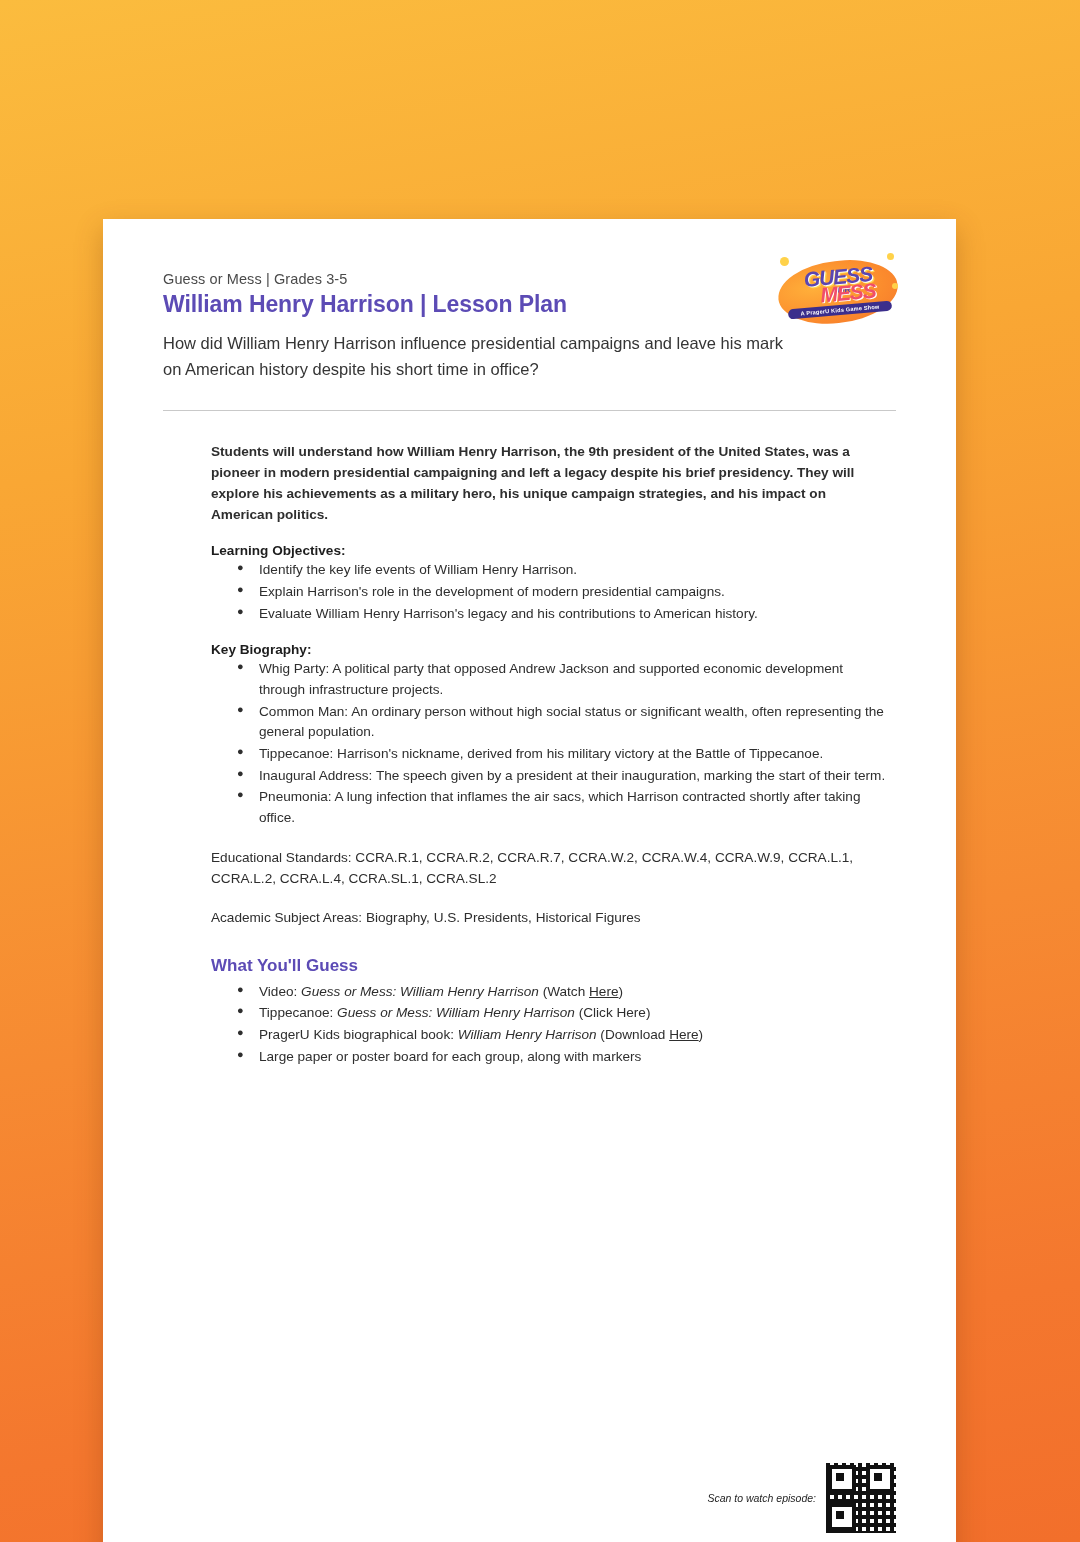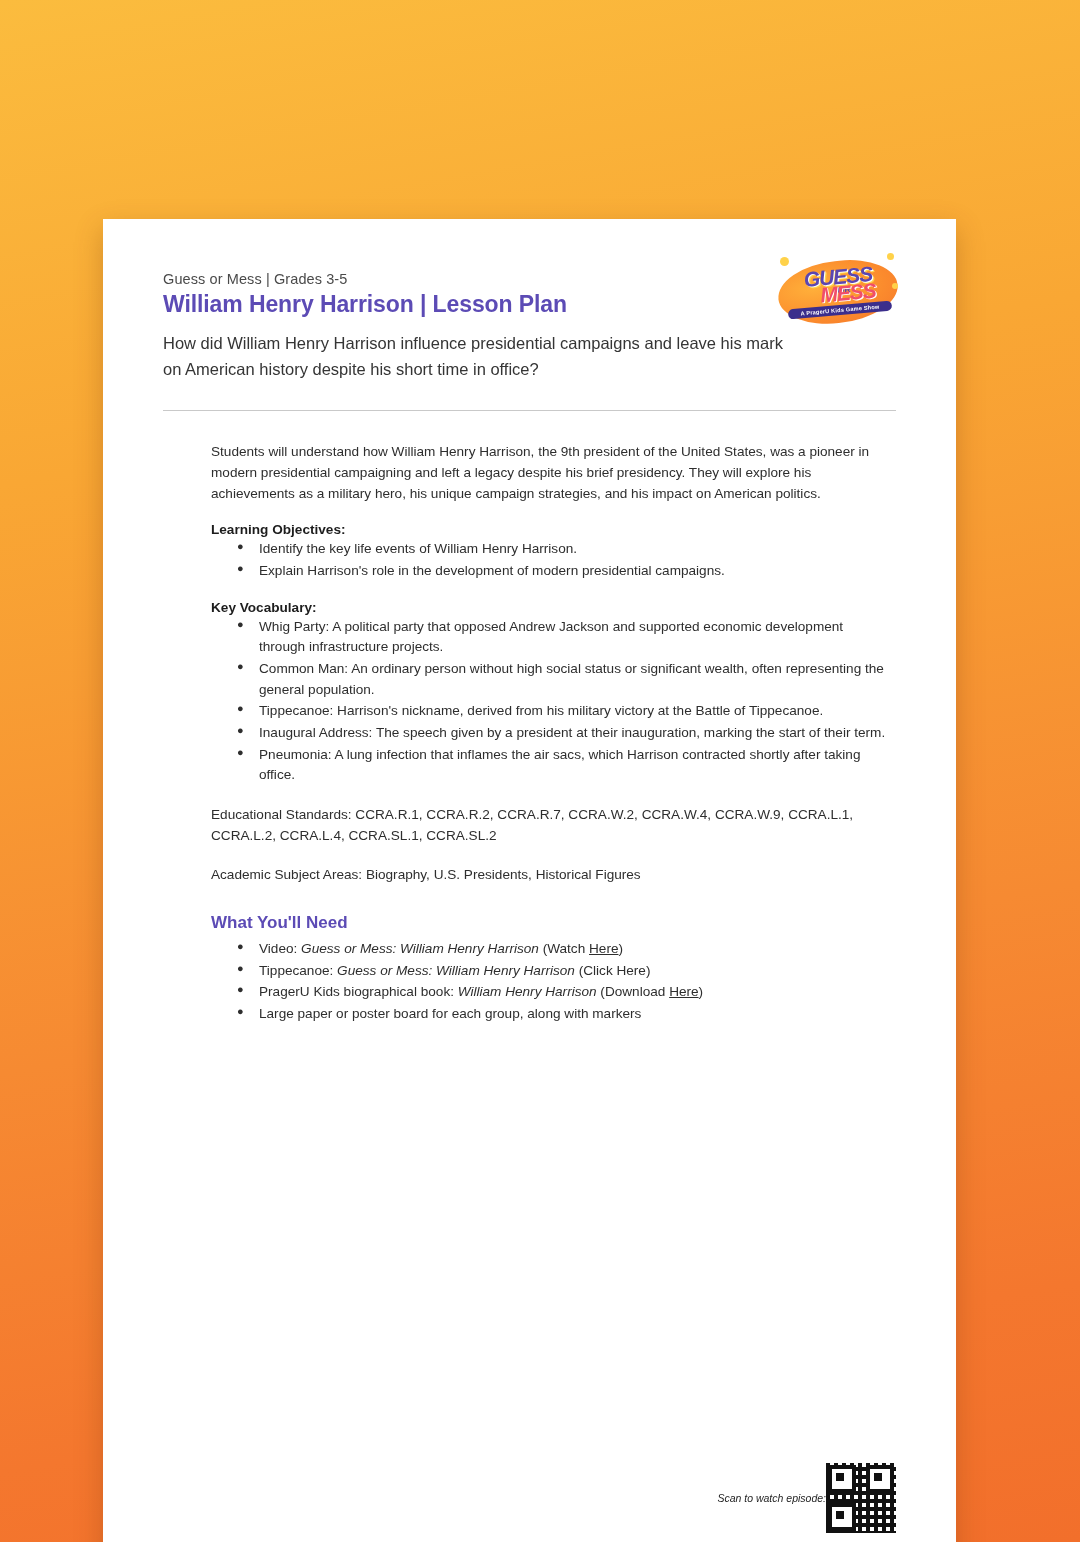--- a/index.html
+++ b/index.html
@@ -134,20 +134,21 @@
   .body-block {
     padding-left: 48px;
     padding-right: 8px;
     margin-top: 30px;
   }
   .para {
     font-size: 13.6px;
     line-height: 1.55;
     color: #2e2e2e;
     margin: 0 0 18px 0;
+    font-weight: bold;
   }
   .section-label {
     font-size: 13.6px;
     font-weight: bold;
     color: #1d1d1d;
     margin: 0 0 2px 0;
   }
   ul.bullets {
     margin: 0 0 18px 0;
     padding-left: 26px;
@@ -191,20 +192,21 @@
     color: #2e2e2e;
   }
 
   
   .qr-area {
     position: absolute;
     right: 60px;
     bottom: 72px;
     display: flex;
     align-items: center;
+    gap: 10px;
     margin-left: 44px;
   }
   .qr-caption {
     font-size: 10.5px;
     font-style: italic;
     color: #1d1d1d;
     white-space: nowrap;
   }
   .qr-code {
     width: 70px;
@@ -259,36 +261,37 @@
     <hr class="rule">
 
     <div class="body-block">
 
       <p class="para">Students will understand how William Henry Harrison, the 9th president of the United States, was a pioneer in modern presidential campaigning and left a legacy despite his brief presidency. They will explore his achievements as a military hero, his unique campaign strategies, and his impact on American politics.</p>
 
       <p class="section-label">Learning Objectives:</p>
       <ul class="bullets">
         <li>Identify the key life events of William Henry Harrison.</li>
         <li>Explain Harrison's role in the development of modern presidential campaigns.</li>
+        <li>Evaluate William Henry Harrison's legacy and his contributions to American history.</li>
       </ul>
 
-      <p class="section-label">Key Vocabulary:</p>
+      <p class="section-label">Key Biography:</p>
       <ul class="bullets">
         <li><span class="b">Whig Party:</span><span> A political party that opposed Andrew Jackson and supported economic development through infrastructure projects.</span></li>
         <li><span class="b">Common Man:</span><span> An ordinary person without high social status or significant wealth, often representing the general population.</span></li>
         <li><span class="b">Tippecanoe:</span><span> Harrison's nickname, derived from his military victory at the Battle of Tippecanoe.</span></li>
         <li><span class="b">Inaugural Address:</span><span> The speech given by a president at their inauguration, marking the start of their term.</span></li>
         <li><span class="b">Pneumonia:</span><span> A lung infection that inflames the air sacs, which Harrison contracted shortly after taking office.</span></li>
       </ul>
 
       <p class="inline-block-para"><span class="b">Educational Standards:</span><span> CCRA.R.1, CCRA.R.2, CCRA.R.7, CCRA.W.2, CCRA.W.4, CCRA.W.9, CCRA.L.1, CCRA.L.2, CCRA.L.4, CCRA.SL.1, CCRA.SL.2</span></p>
 
       <p class="inline-block-para"><span class="b">Academic Subject Areas:</span><span> Biography, U.S. Presidents, Historical Figures</span></p>
 
-      <h2 class="sub-head">What You'll Need</h2>
+      <h2 class="sub-head">What You'll Guess</h2>
       <ul class="bullets">
         <li><span>Video: </span><span class="ital">Guess or Mess: William Henry Harrison</span><span> (Watch </span><a class="doclink" href="#">Here</a><span>)</span></li>
         <li><span>Tippecanoe: </span><span class="ital">Guess or Mess: William Henry Harrison</span><span> (Click Here)</span></li>
         <li><span>PragerU Kids biographical book: </span><span class="ital">William Henry Harrison</span><span> (Download </span><a class="doclink" href="#">Here</a><span>)</span></li>
         <li><span>Large paper or poster board for each group, along with markers</span></li>
       </ul>
     </div>
 
     <div class="qr-area">
       <span class="qr-caption">Scan to watch episode:</span>

